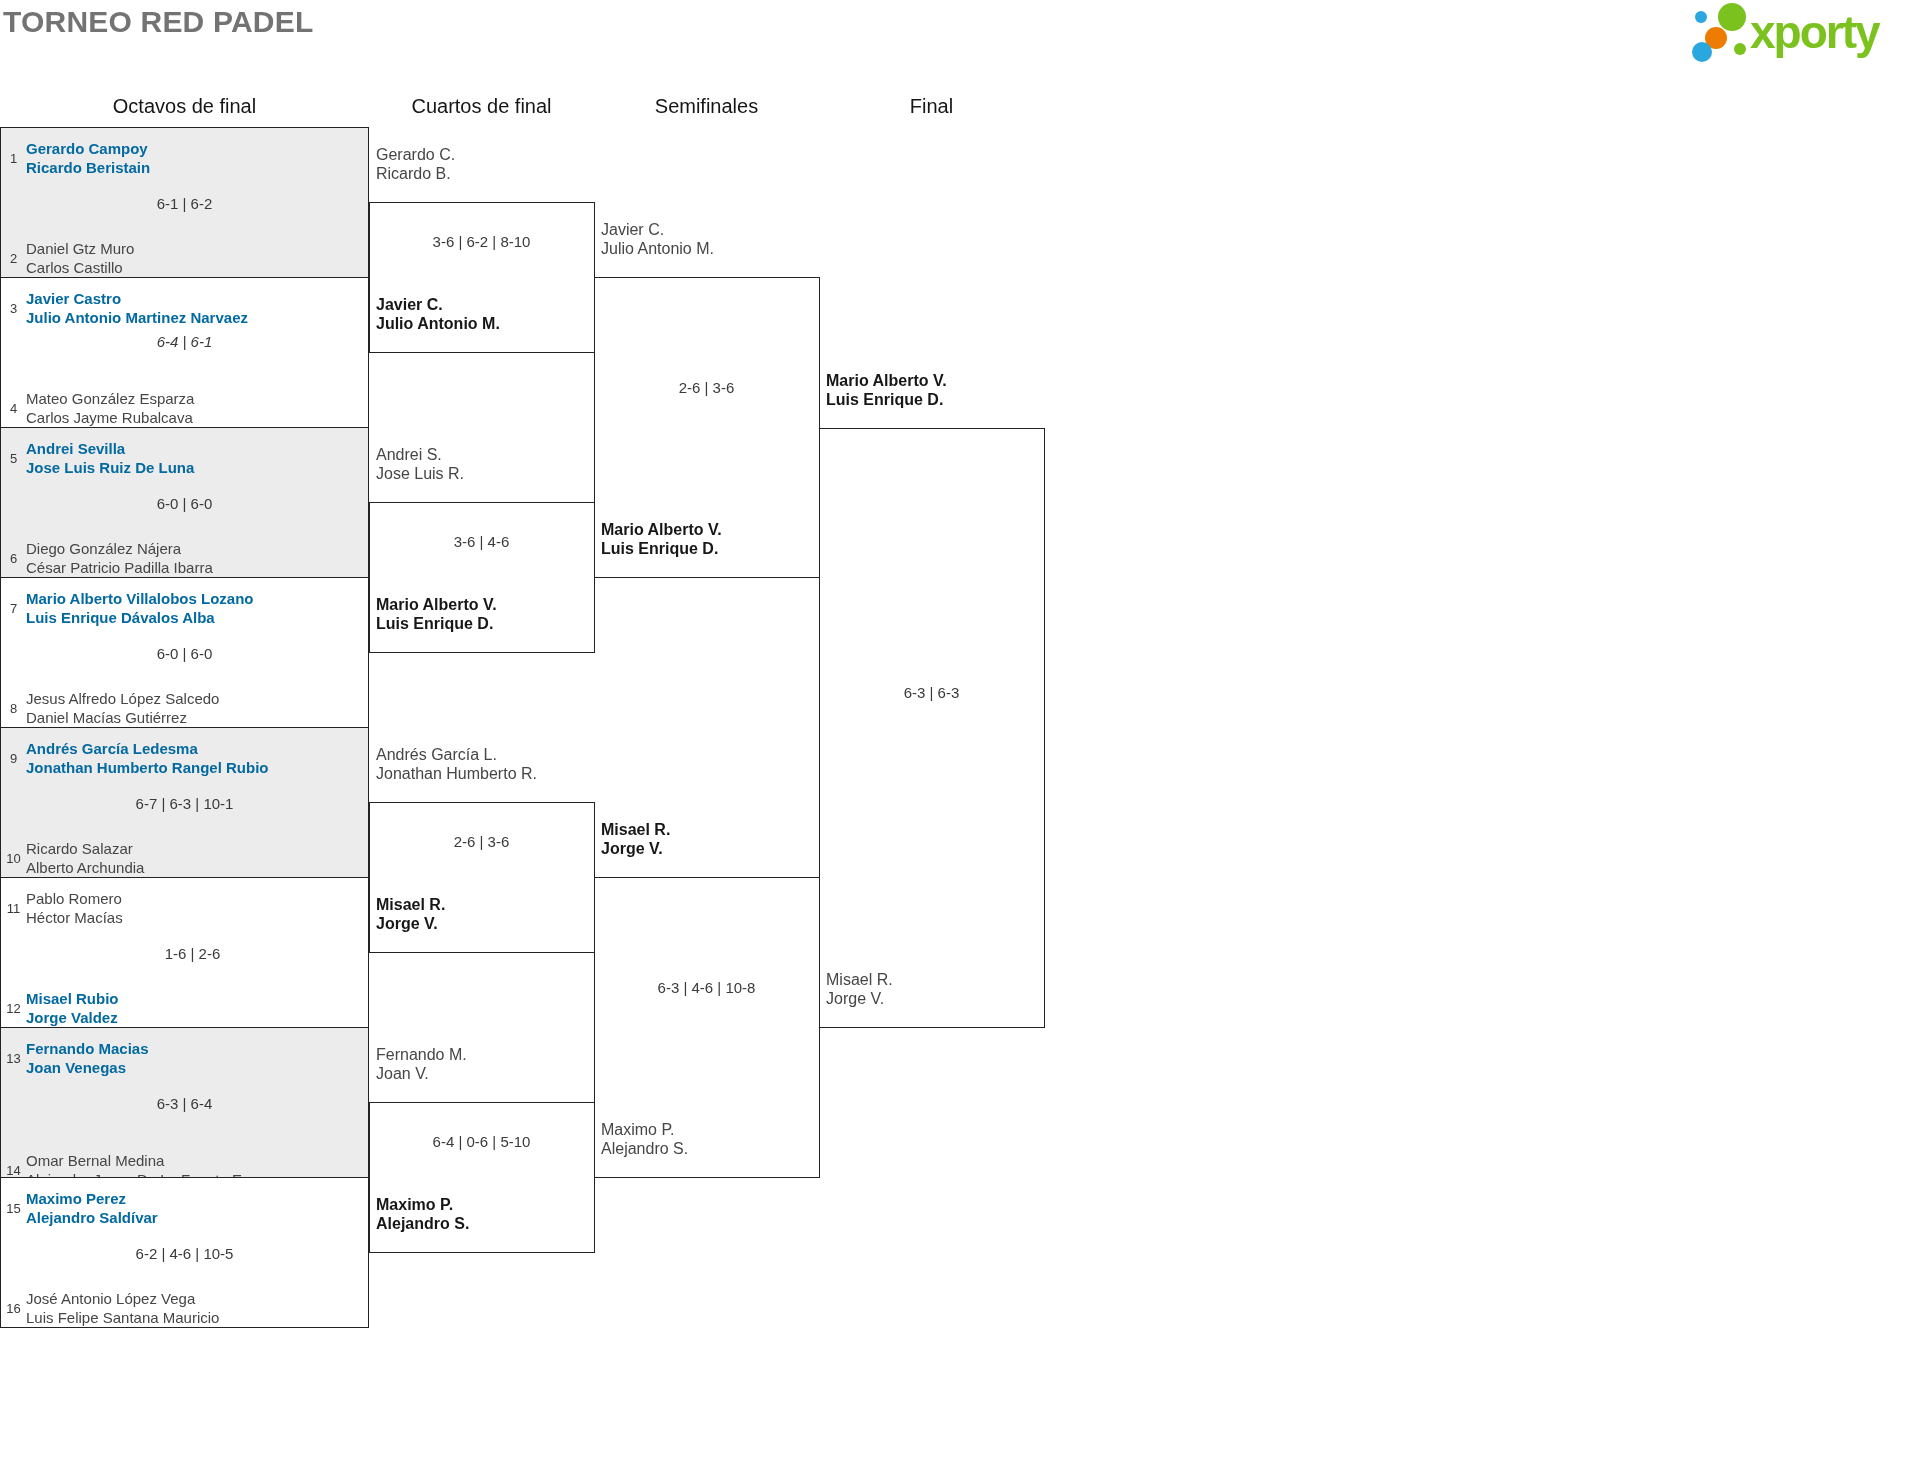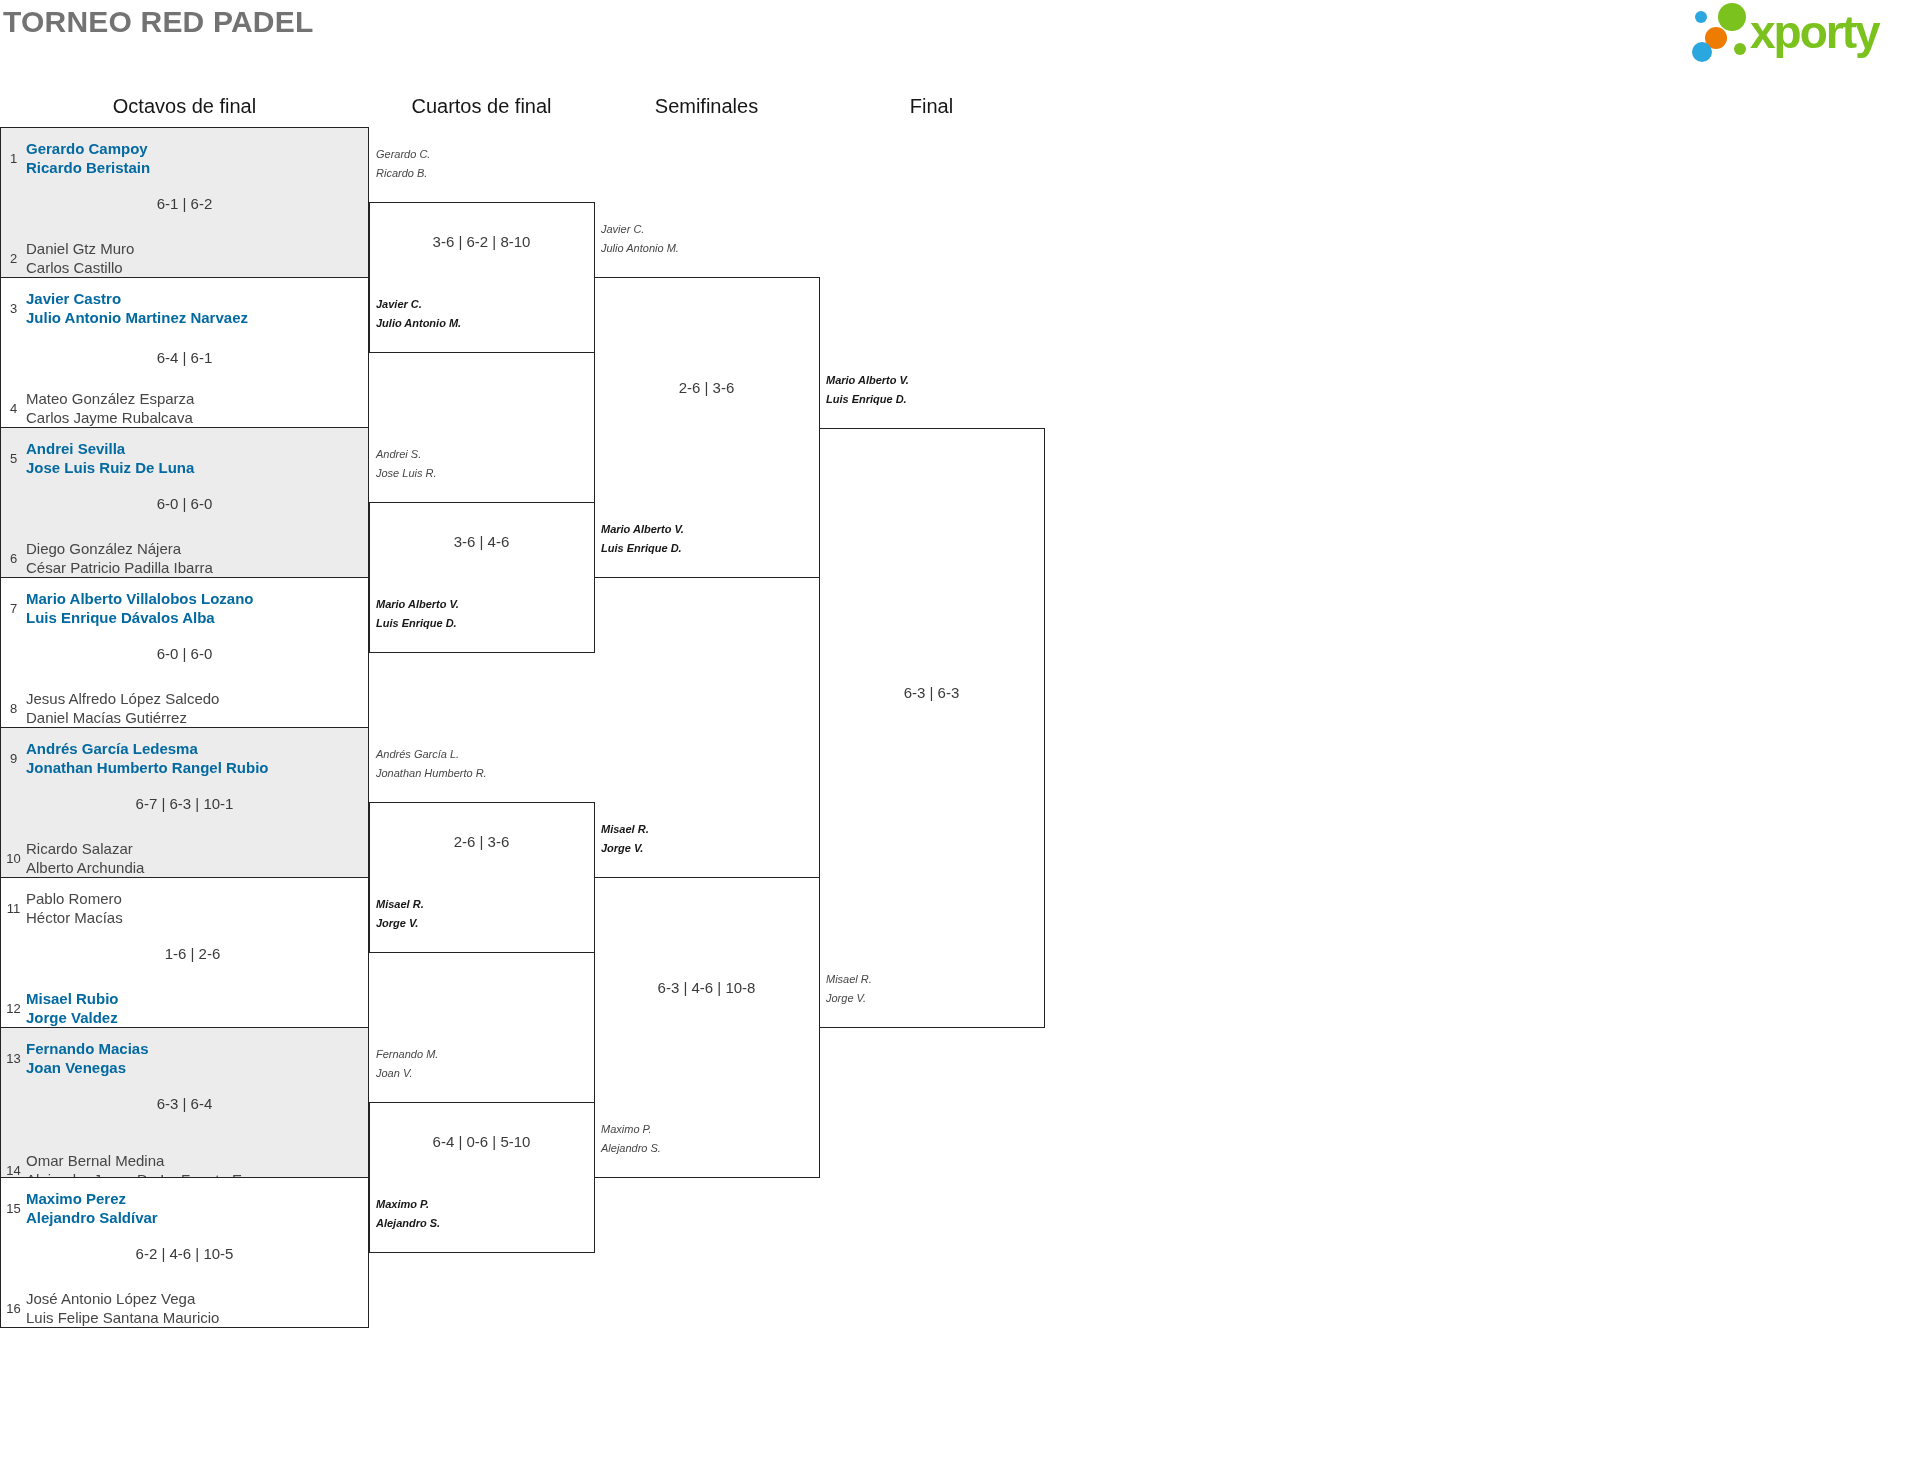--- a/index.html
+++ b/index.html
@@ -11,21 +11,21 @@
   .title-block { position:absolute; left:3px; top:2px; }
   .title-line { font-size:30px; line-height:39px; font-weight:700; color:#737373; letter-spacing:0.2px; }
   .round-header { position:absolute; top:94px; font-size:20px; line-height:24px; font-weight:500; color:#161616; text-align:center; }
   .box { position:absolute; border:1px solid #232323; background:#ffffff; }
   .shaded { background:#ececec; }
   .teamrow { position:absolute; left:4px; display:flex; align-items:center; }
   .seed { width:17px; font-size:13px; color:#3a3a3a; text-align:center; flex:0 0 17px; }
   .names { font-size:15px; line-height:19px; color:#464646; margin-left:4px; }
   .winner { font-weight:700; color:#0369a1; }
   .score { position:absolute; font-size:15px; line-height:19px; color:#3a3a3a; text-align:center; }
-  .clabel { position:absolute; font-size:11px; line-height:19px; color:#464646;font-style:italic; }
+  .clabel { position:absolute; font-size:16px; line-height:19px; color:#464646; }
   .clabel.winner { color:#171717; }
   .logo { position:absolute; left:1684px; top:2px; width:236px; height:66px; cursor:pointer; }
   .dot { position:absolute; border-radius:50%; }
   .dot-green { background:#7bc21e; }
   .dot-blue { background:#2ba7e0; }
   .dot-orange { background:#ee7c00; }
   .logo-text { position:absolute; left:66px; top:4px; font-size:46px; line-height:52px; font-weight:700; letter-spacing:-2px; color:#7bc21e; }
 </style>
 </head>
 <body>
@@ -69,21 +69,21 @@
         </div>
       </div>
       <div class="box" style="left: 0px; top: 277px; width: 369px; height: 151px;">
         <div class="teamrow" style="top: 11px;">
           <div class="seed">3</div>
           <div class="names winner">
             <div>Javier Castro</div>
             <div>Julio Antonio Martinez Narvaez</div>
           </div>
         </div>
-        <div class="score" style="left: 0px; top: 70px; width: 367px;">6-4 | 6-1</div>
+        <div class="score" style="left: 0px; top: 54px; width: 367px; font-style: italic;">6-4 | 6-1</div>
         <div class="teamrow" style="top: 111px;">
           <div class="seed">4</div>
           <div class="names">
             <div>Mateo González Esparza</div>
             <div>Carlos Jayme Rubalcava</div>
           </div>
         </div>
       </div>
       <div class="box shaded" style="left: 0px; top: 427px; width: 369px; height: 151px;">
         <div class="teamrow" style="top: 11px;">

